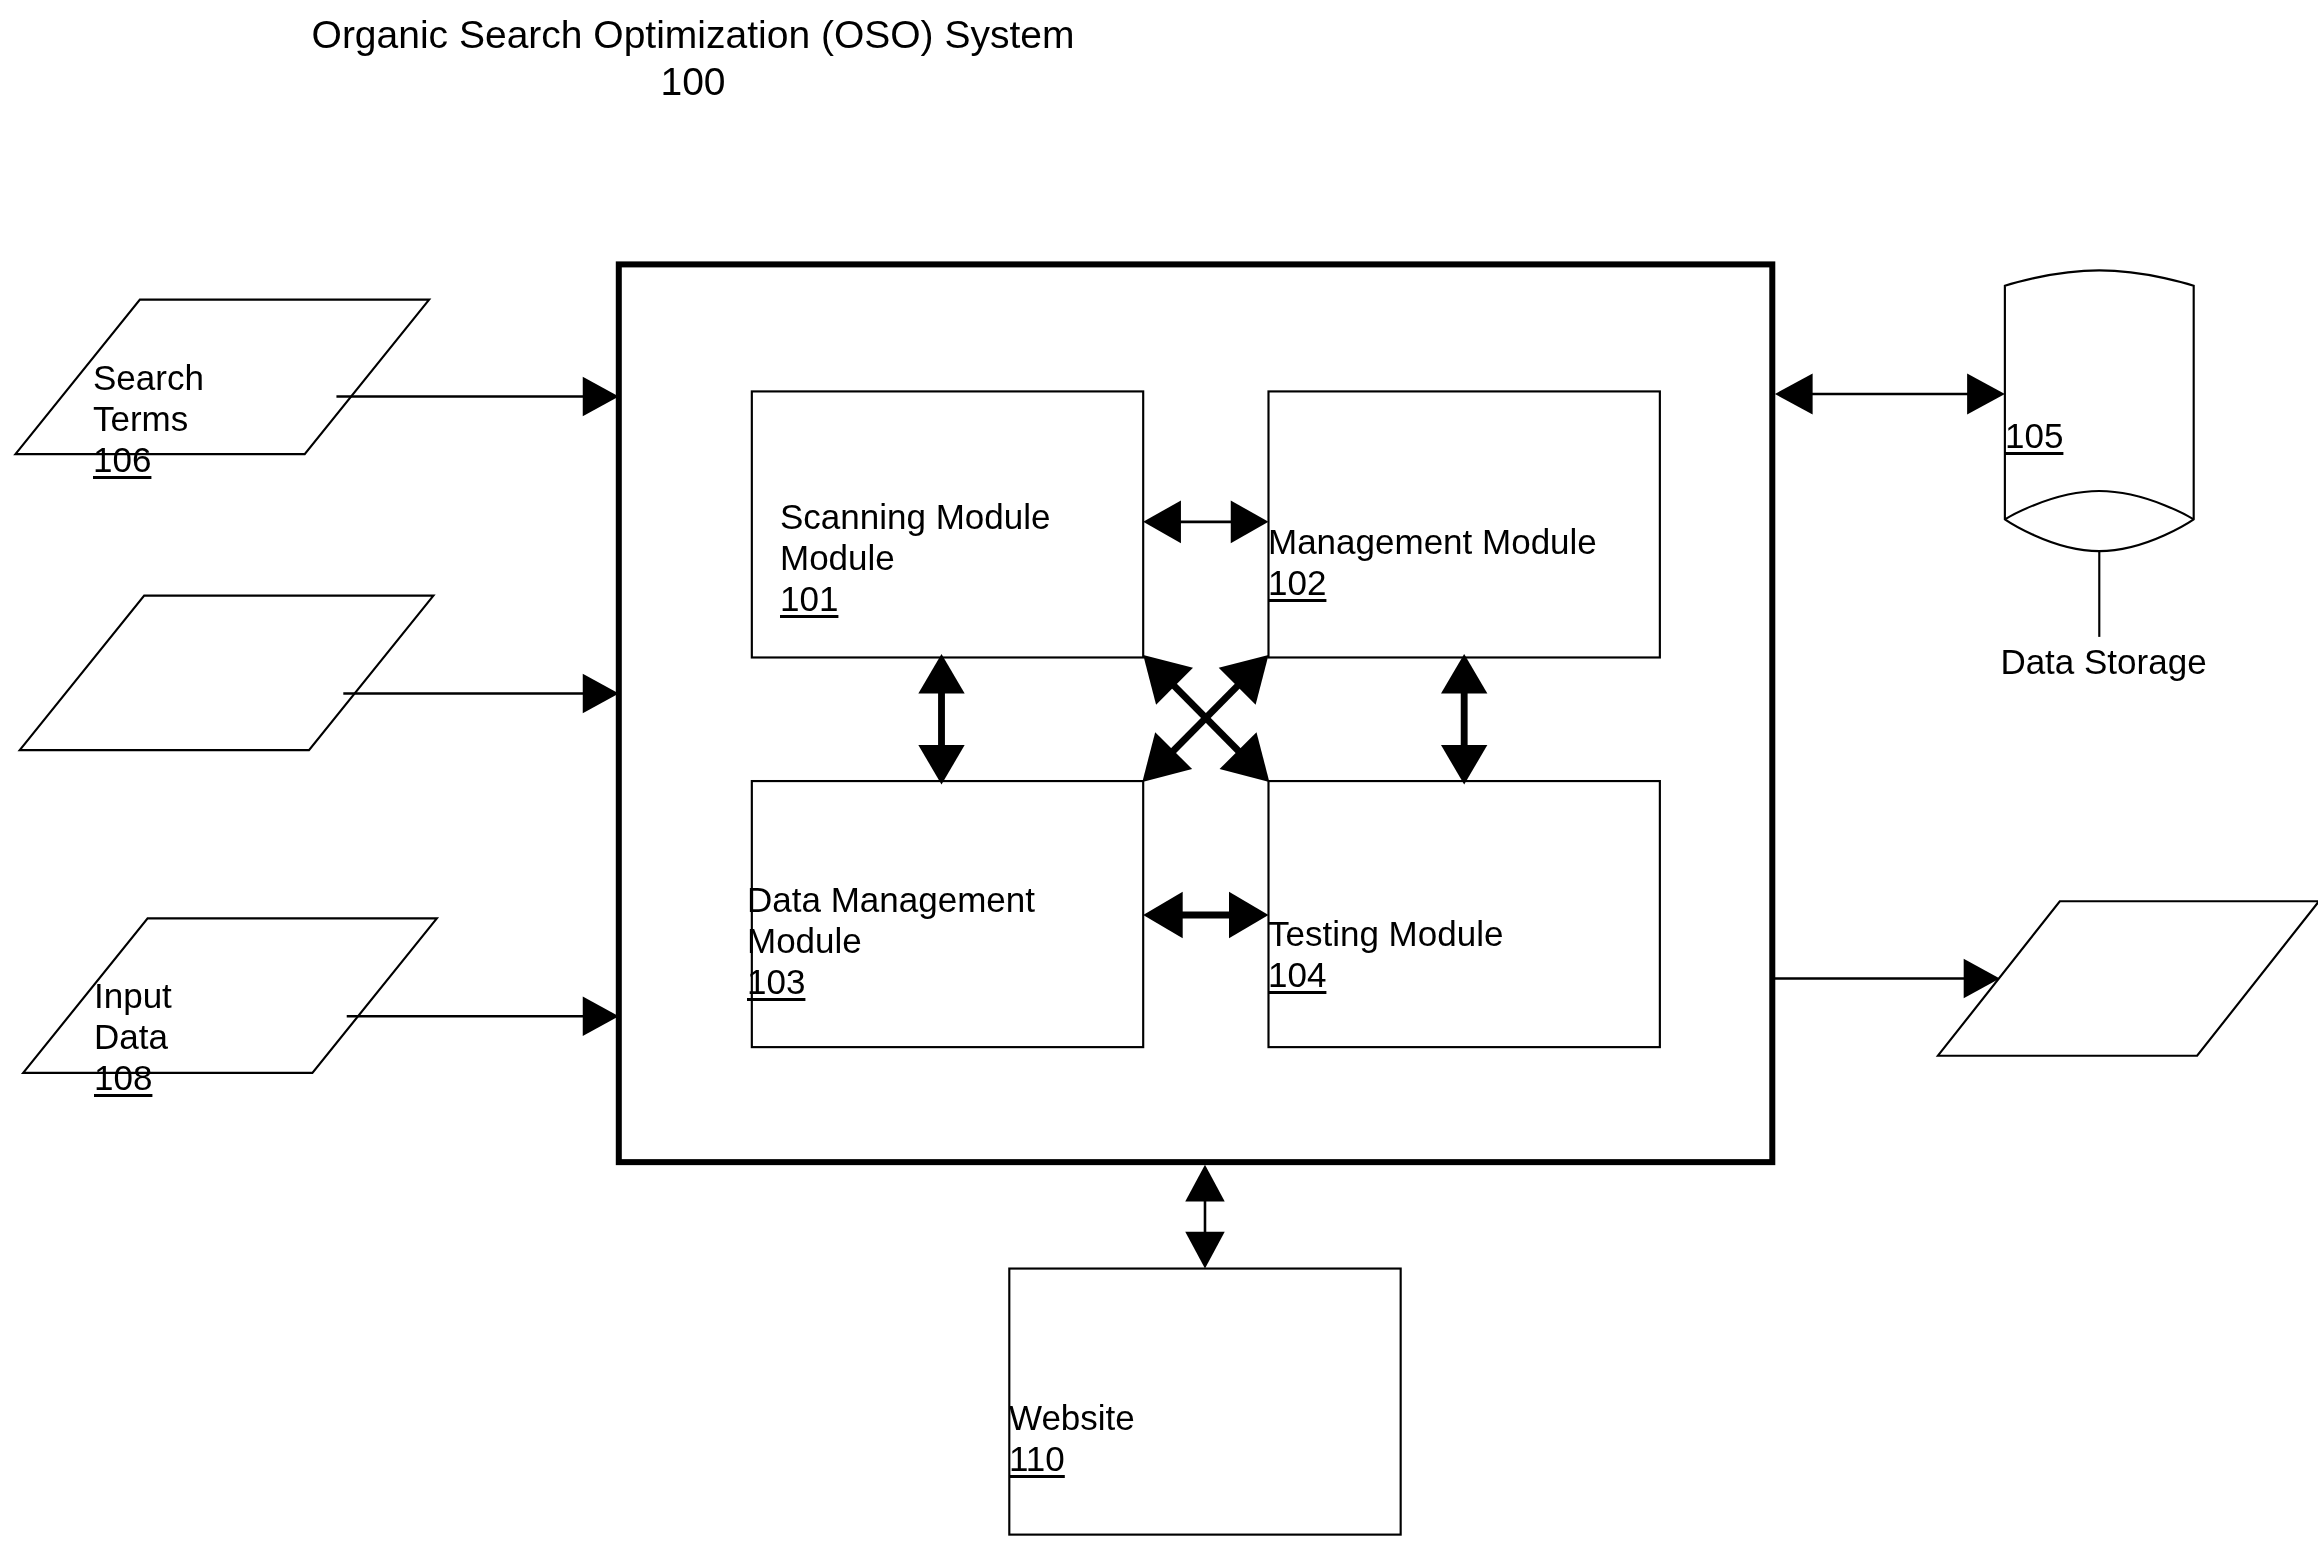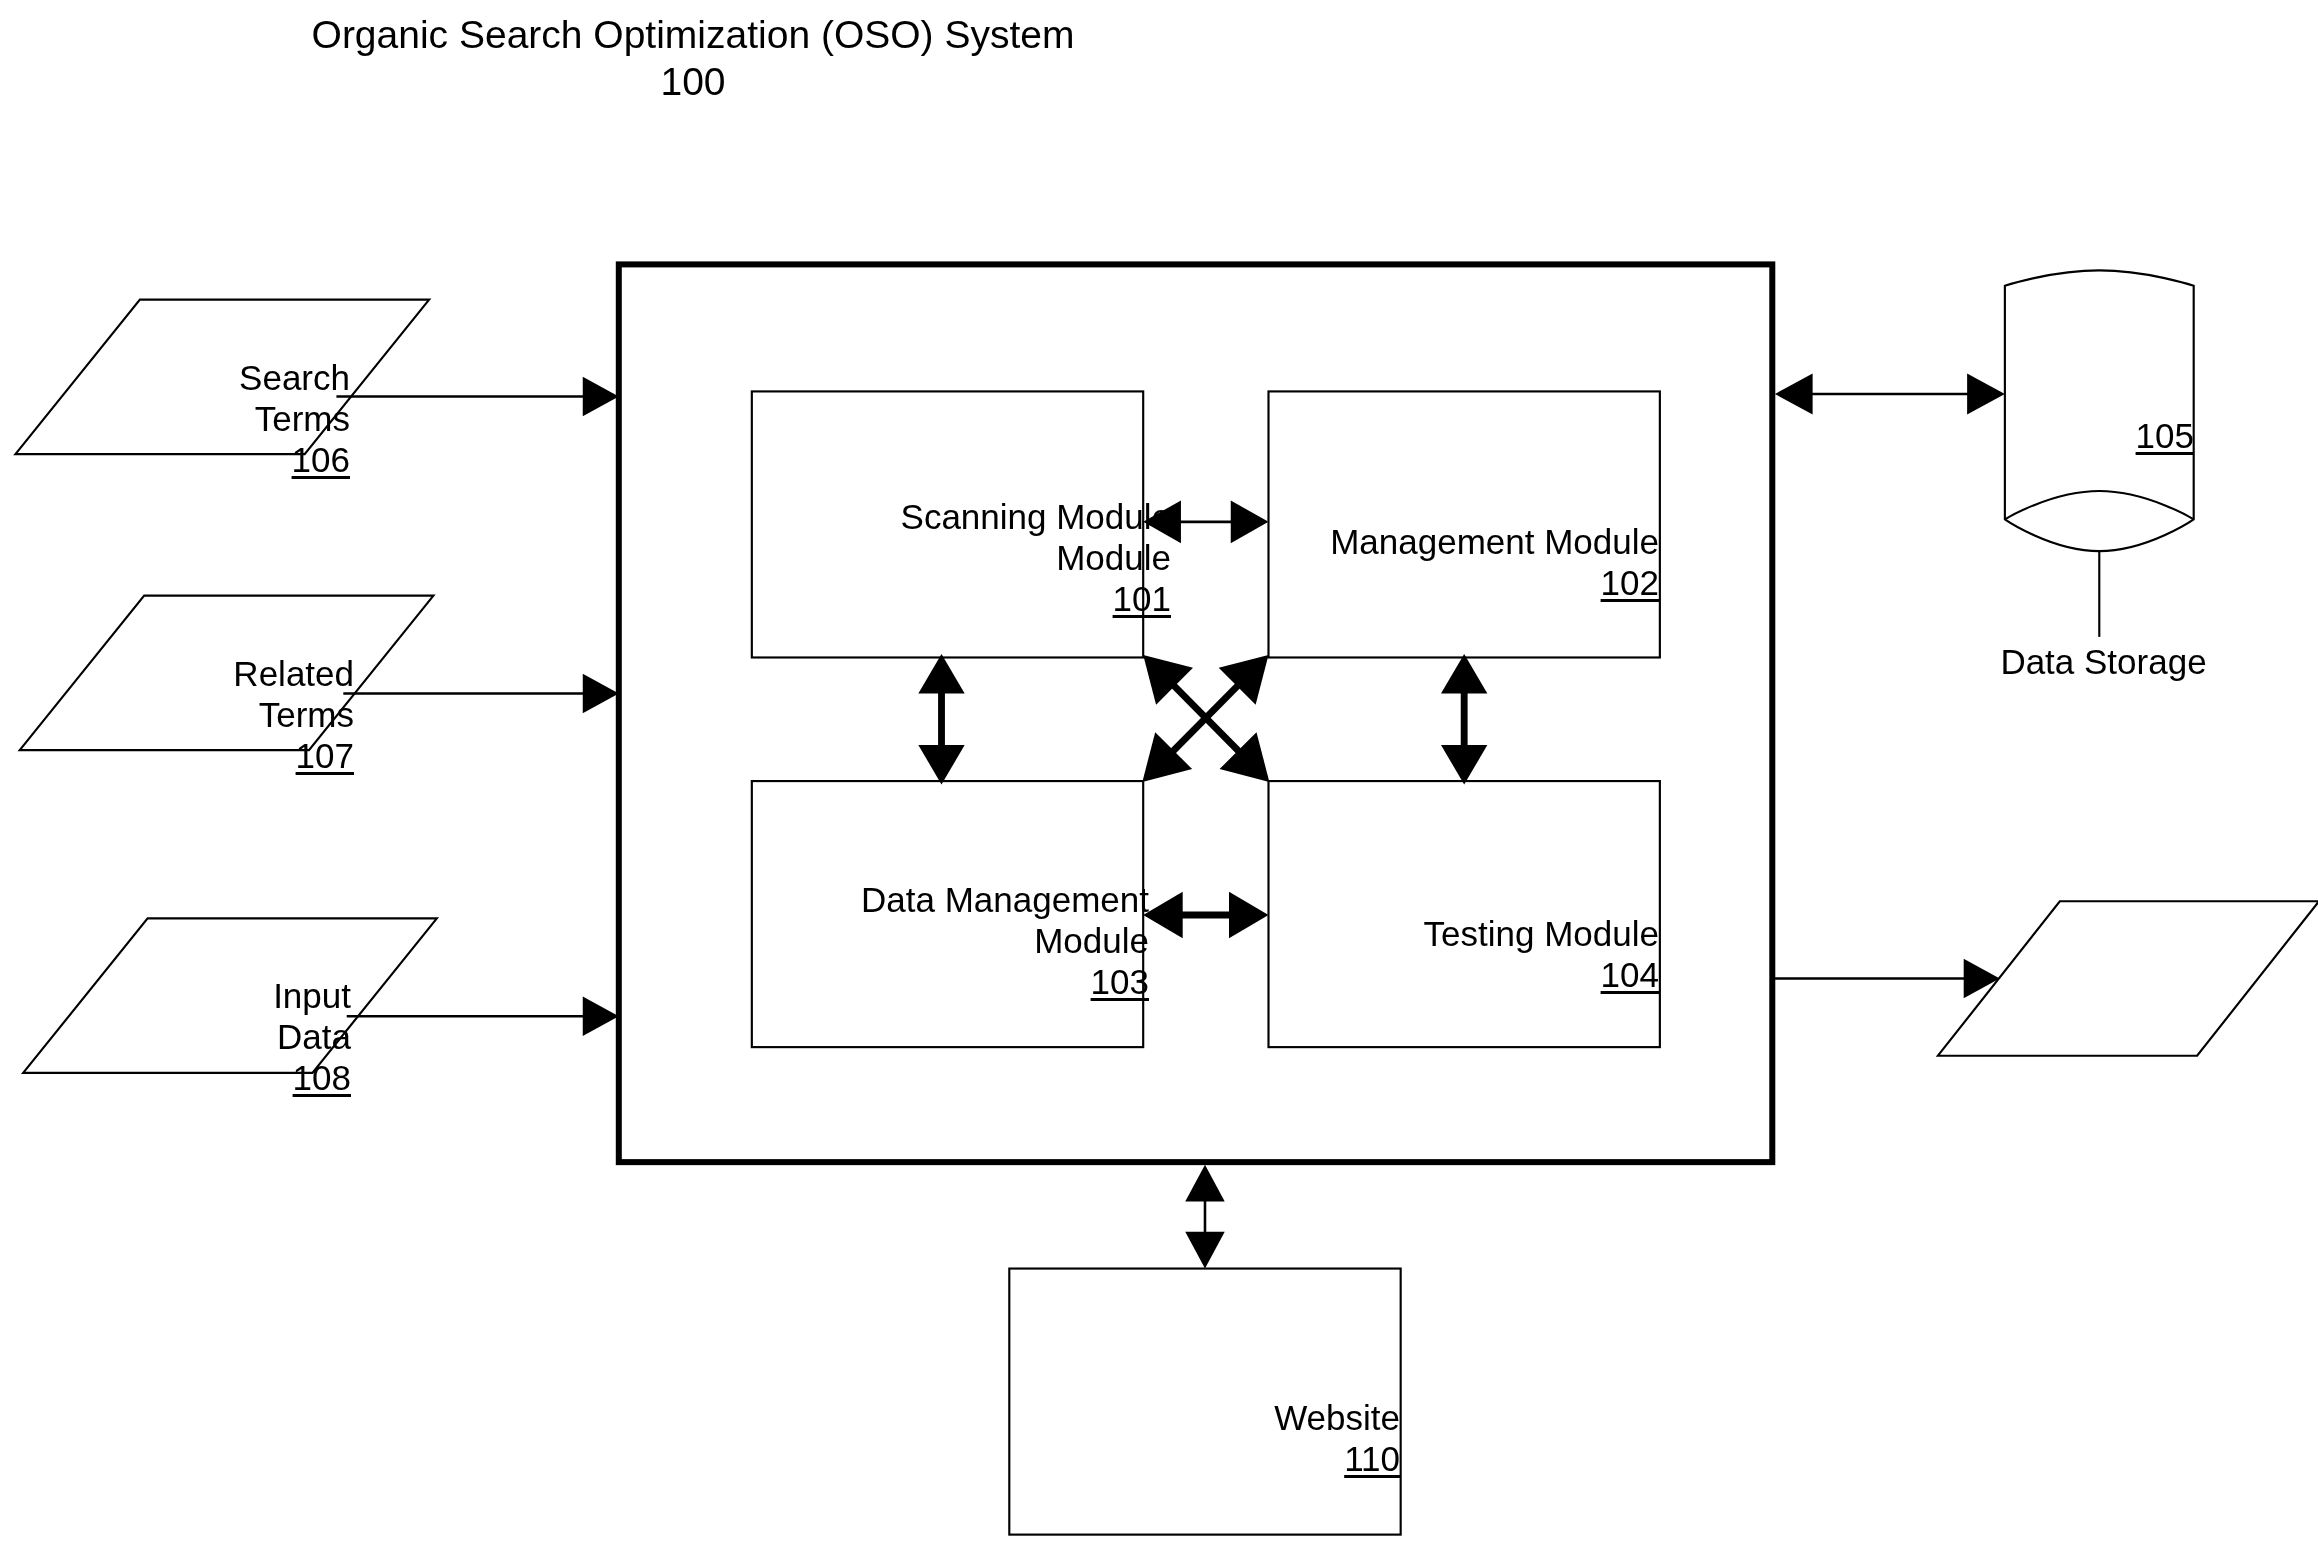--- a/index.html
+++ b/index.html
@@ -52,21 +52,21 @@
     stroke: #000000;
     stroke-width: 2.5;
     fill: none;
   }
   .arrowhead {
     fill: #000000;
     stroke: none;
   }
   .dtext {
     position: absolute;
-    text-align: right;
+    text-align: left;
     line-height: 1.17;
     font-size: 35px;
     color: #000000;
     white-space: pre-line;
     pointer-events: none;
   }
   .dtext .ref {
     text-decoration: underline;
     text-underline-offset: 4.3px;
     text-decoration-thickness: 2.6px;
@@ -190,25 +190,20 @@
     <span>Organic Search Optimization (OSO) System</span>
     <span class="title-ref">100</span>
   </div>
 
   <div class="dtext" style="left:93px; top:317px; width:257px;">
     <span>Search
 Terms</span>
     <span class="ref">106</span>
   </div>
 
-  <div class="dtext" style="left:97px; top:613px; width:257px;">
-    <span>Related
-Terms</span>
-    <span class="ref">107</span>
-  </div>
 
   <div class="dtext" style="left:94px; top:935px; width:257px;">
     <span>Input
 Data</span>
     <span class="ref">108</span>
   </div>
 
   <div class="dtext" style="left:752px; top:456px; width:391px;margin-left:28px;">
     <span>Scanning Module
 Module</span>

